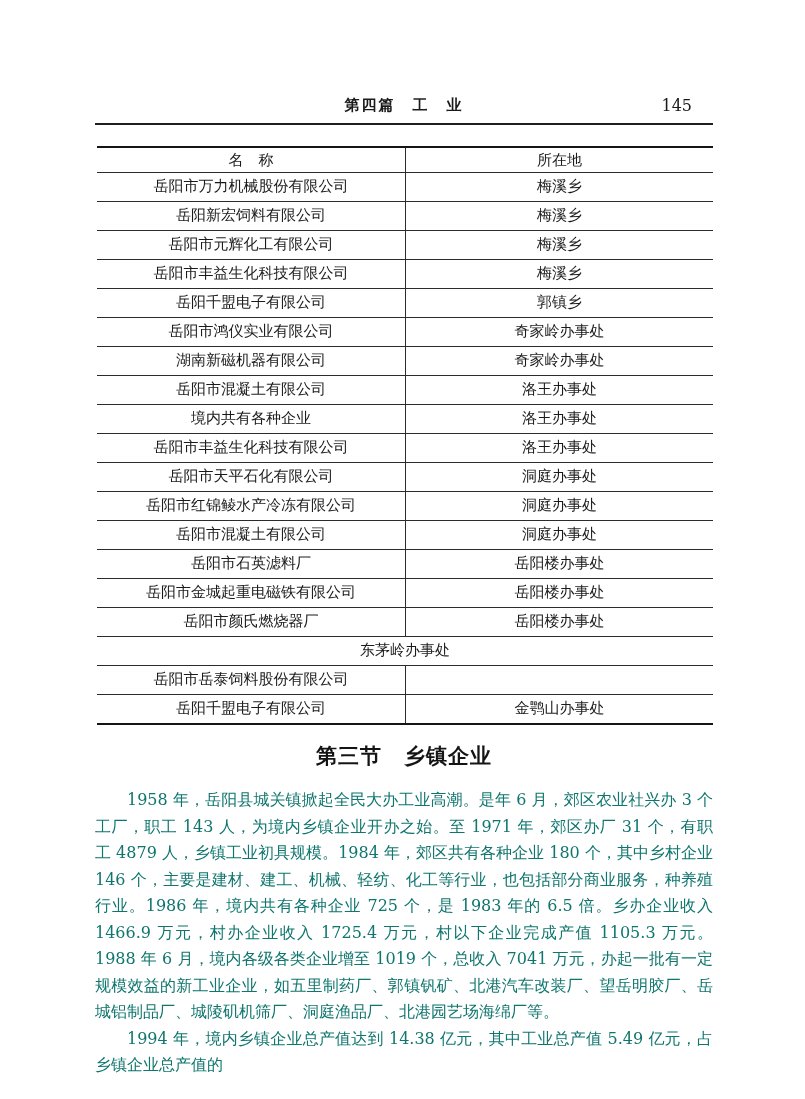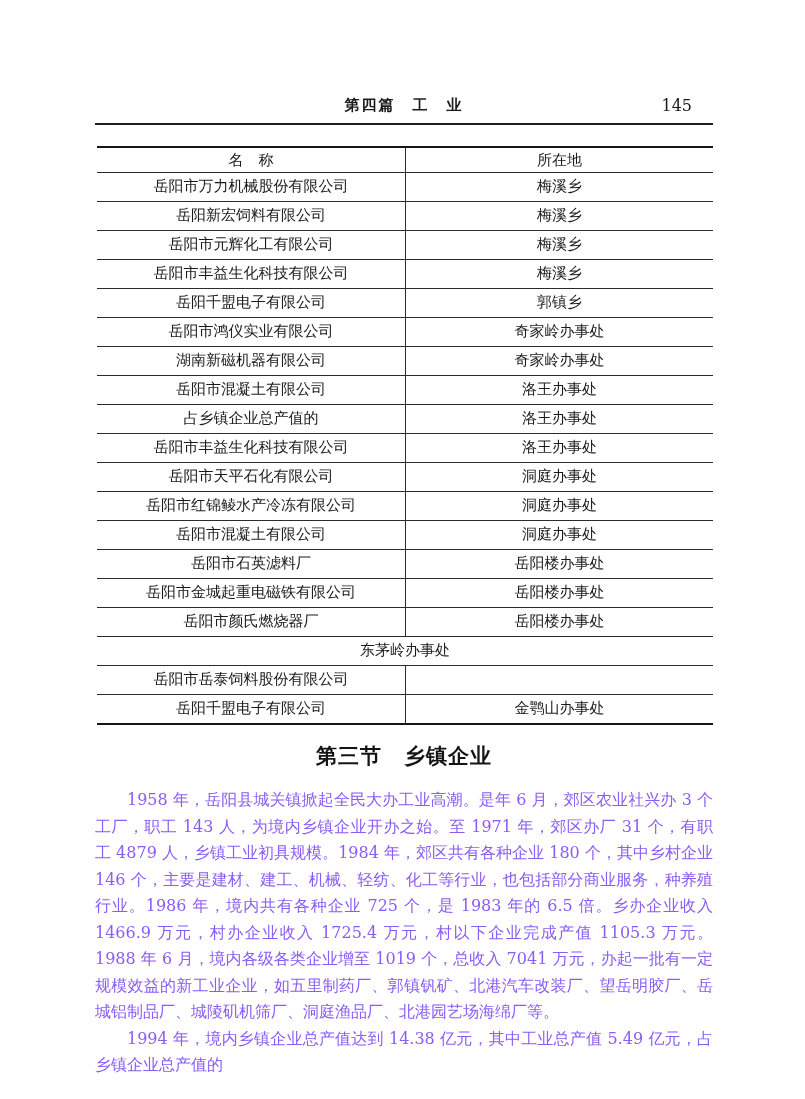--- a/index.html
+++ b/index.html
@@ -52,21 +52,21 @@
     position:absolute; top:742px; left:95px; width:618px;
     text-align:center;
     font-family:"DejaVu Sans","Liberation Sans",sans-serif;
     font-weight:bold; font-size:21px; letter-spacing:1px;
     color:#141414;
   }
   .body-text {
     position:absolute; top:787px; left:95px; width:618px;
     font-size:16px; line-height:26.5px;
     text-align:justify;
-    color:#8b5cf6;
+    color:#0f766e;
   }
   .body-text p { text-indent:2em; }
 </style>
 </head>
 <body>
 
 <div class="page">
 
   <header class="running-header">
     <span class="rh-title">第四篇　工　业</span>
@@ -106,21 +106,21 @@
     </div>
     <div class="tr">
       <div class="td name">湖南新磁机器有限公司</div>
       <div class="td loc">奇家岭办事处</div>
     </div>
     <div class="tr">
       <div class="td name">岳阳市混凝土有限公司</div>
       <div class="td loc">洛王办事处</div>
     </div>
     <div class="tr">
-      <div class="td name">占乡镇企业总产值的</div>
+      <div class="td name">境内共有各种企业</div>
       <div class="td loc">洛王办事处</div>
     </div>
     <div class="tr">
       <div class="td name">岳阳市丰益生化科技有限公司</div>
       <div class="td loc">洛王办事处</div>
     </div>
     <div class="tr">
       <div class="td name">岳阳市天平石化有限公司</div>
       <div class="td loc">洞庭办事处</div>
     </div>

